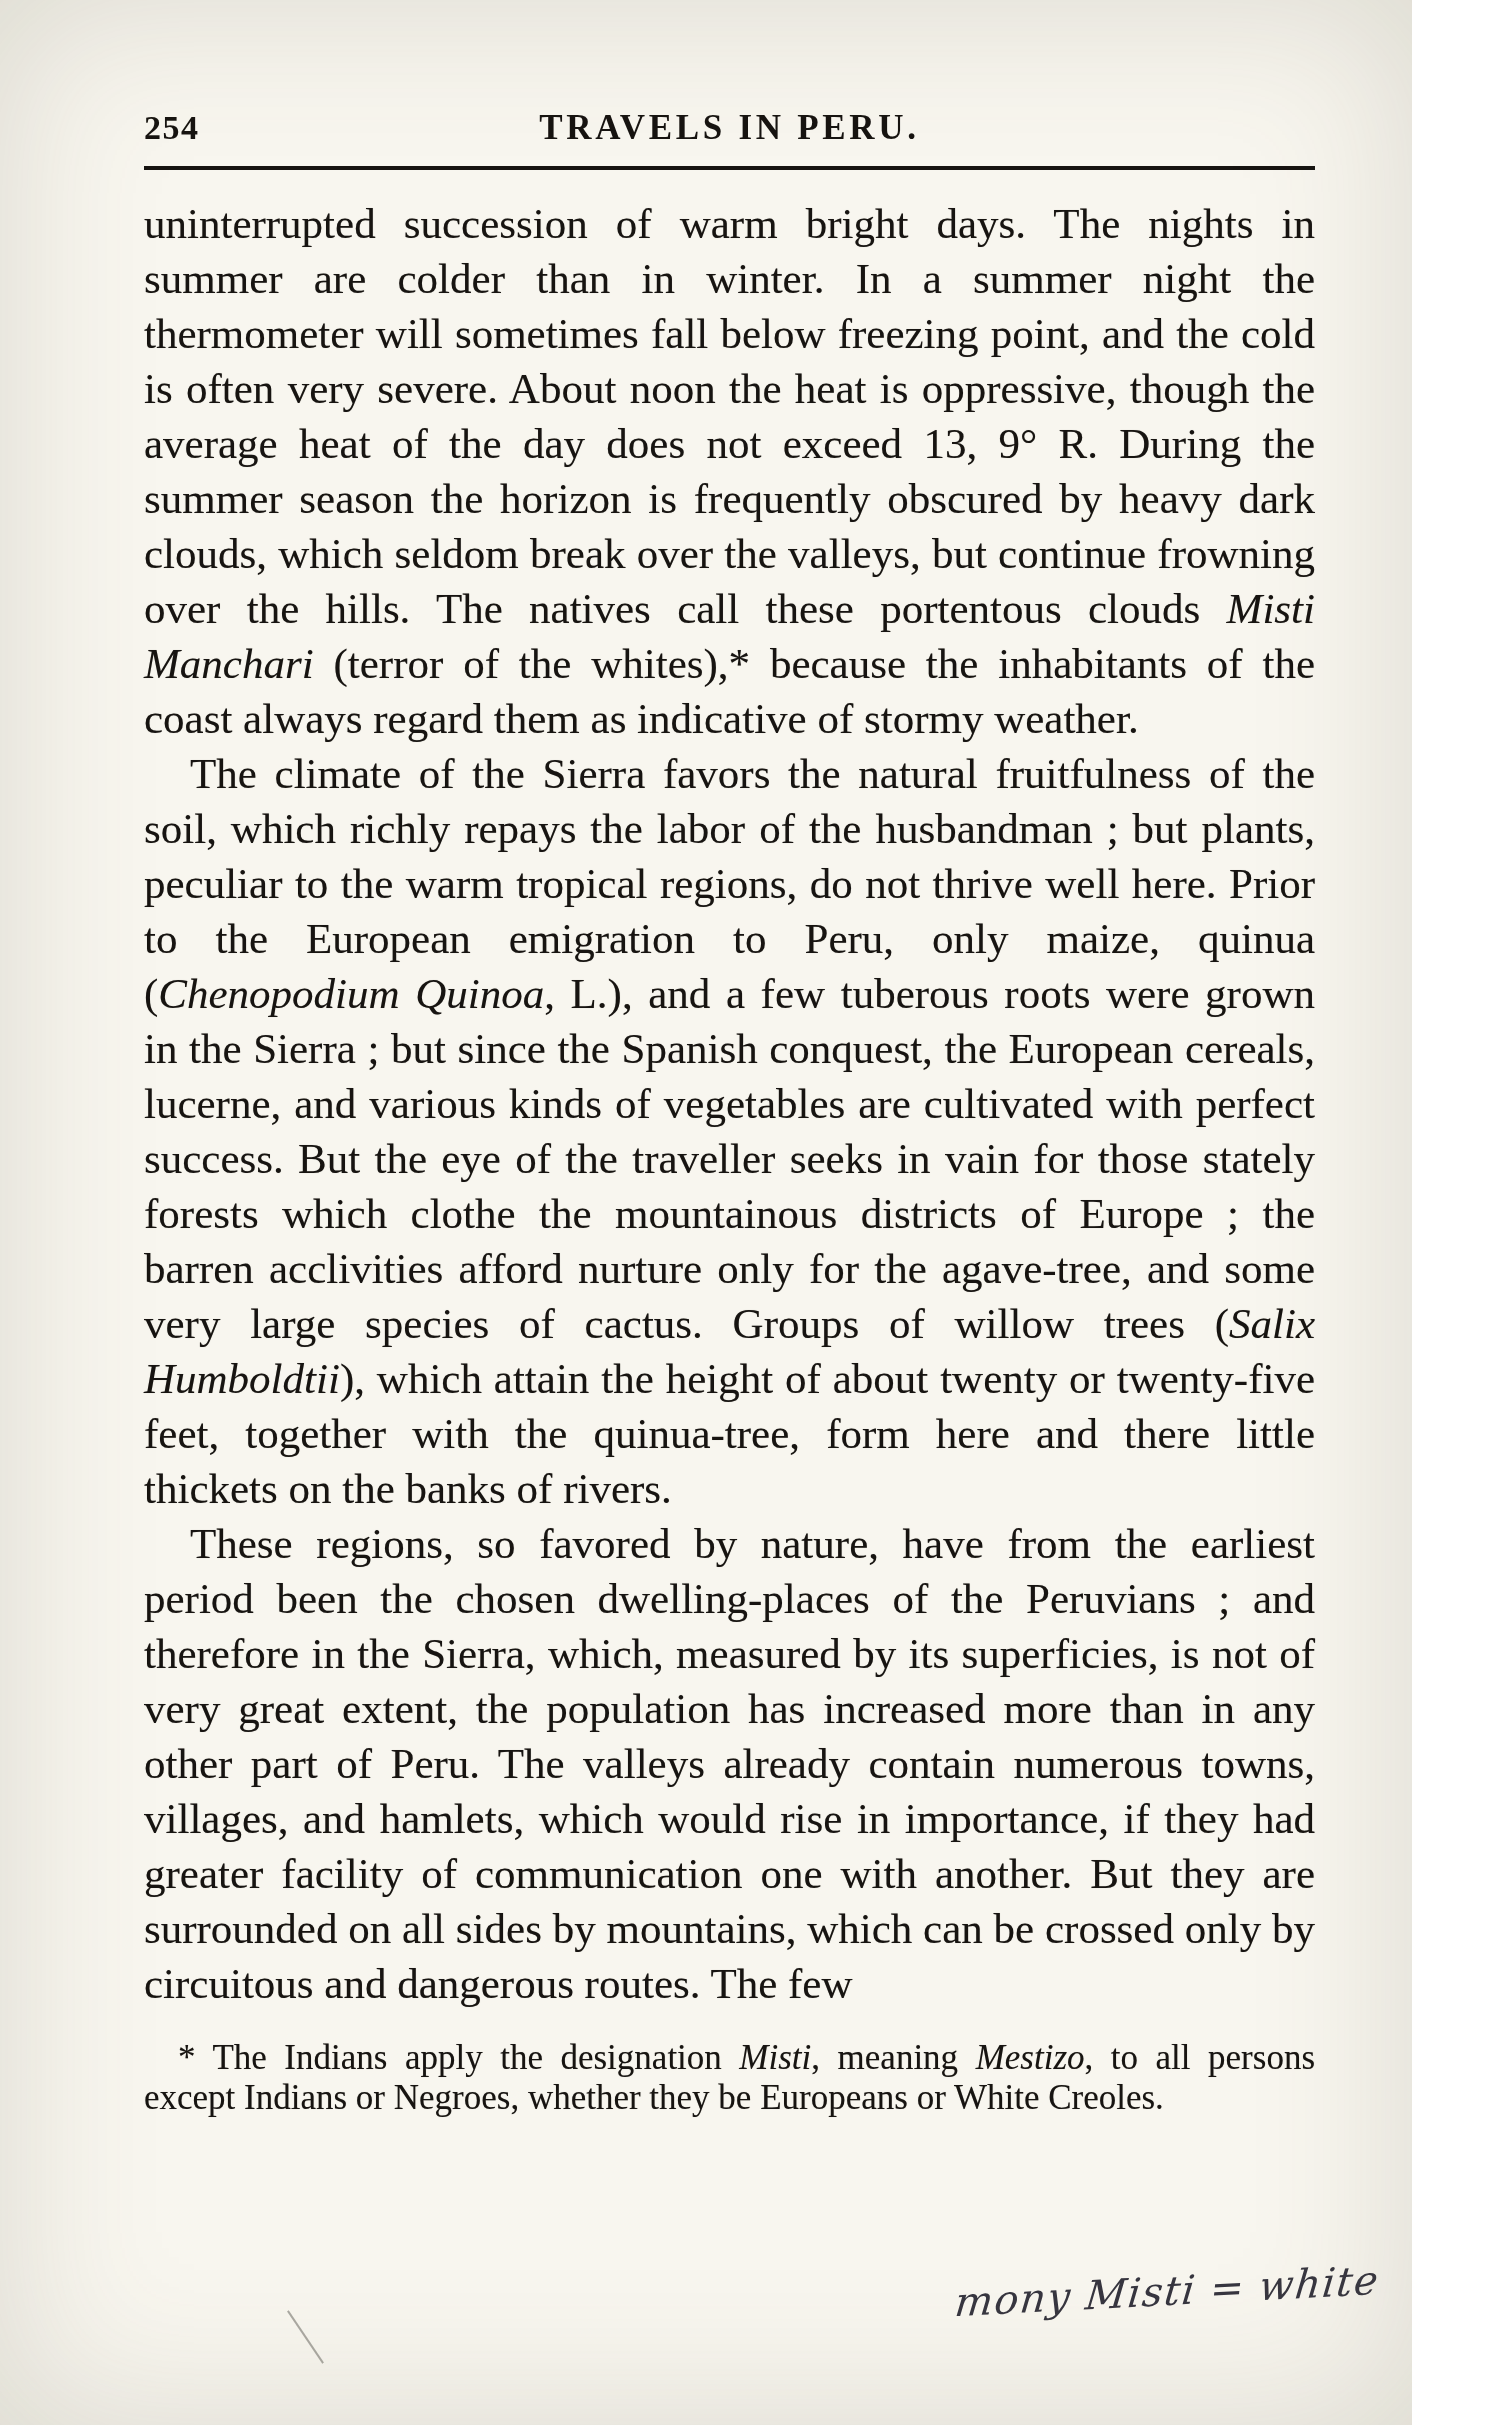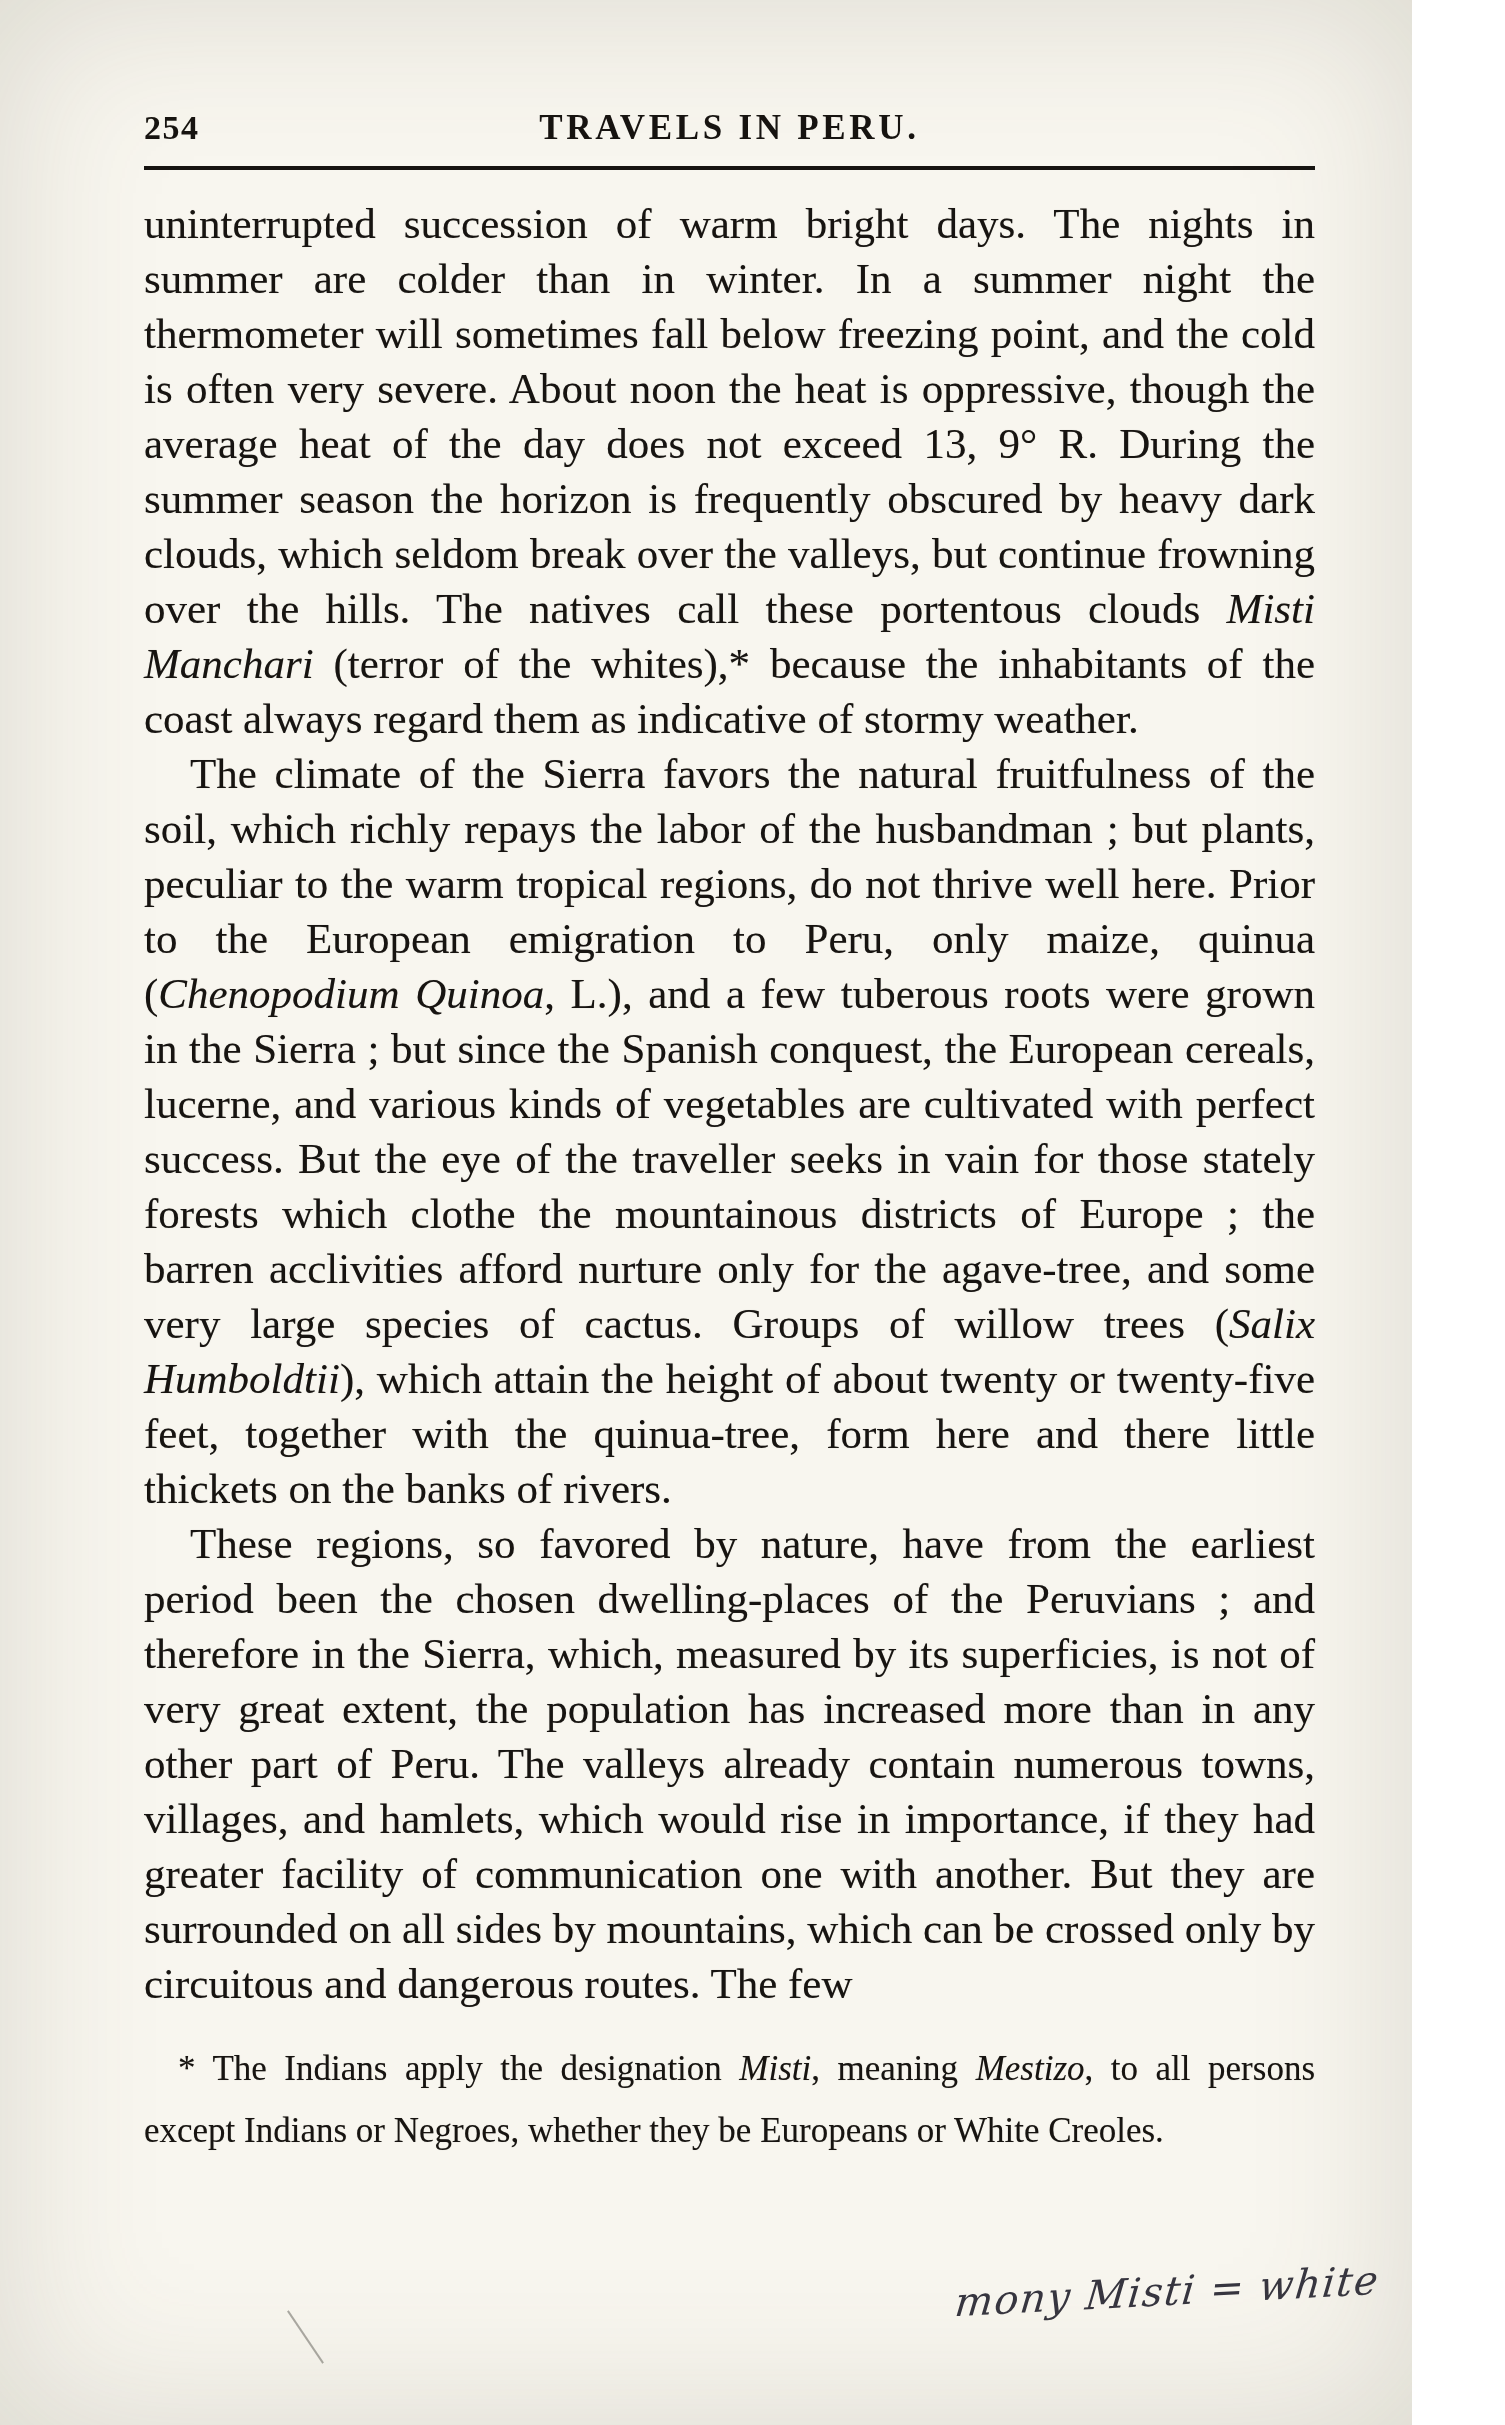--- a/index.html
+++ b/index.html
@@ -56,21 +56,21 @@
     line-height: 55px;
     text-align: justify;
     text-shadow: 0 0 0.7px rgba(20,16,10,0.35);
   }
   .body-text p { margin: 0; }
   .body-text p.indent { text-indent: 46px; }
   .body-text i, .footnote i { font-style: italic; }
   .footnote {
     margin-top: 26.5px;
     font-size: 35px;
-    line-height: 62px;
+    line-height: 40px;
     text-align: justify;
     text-shadow: 0 0 0.7px rgba(20,16,10,0.35);
   }
   .footnote p { margin: 0; }
   .footnote p.indent { text-indent: 34px; }
   .handwritten {
     position: absolute;
     left: 955px;
     top: 2268px;
     font-family: "DejaVu Serif", serif;

